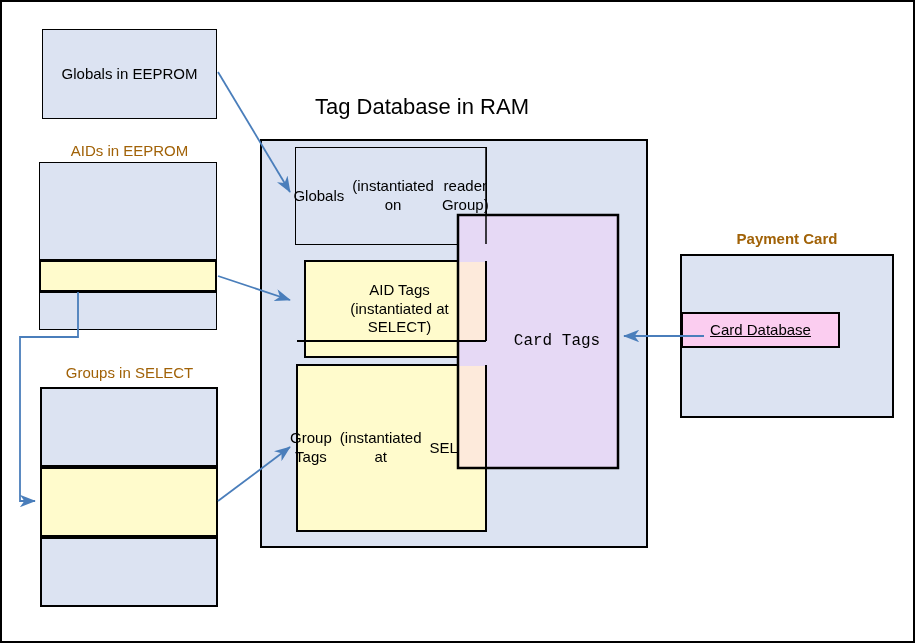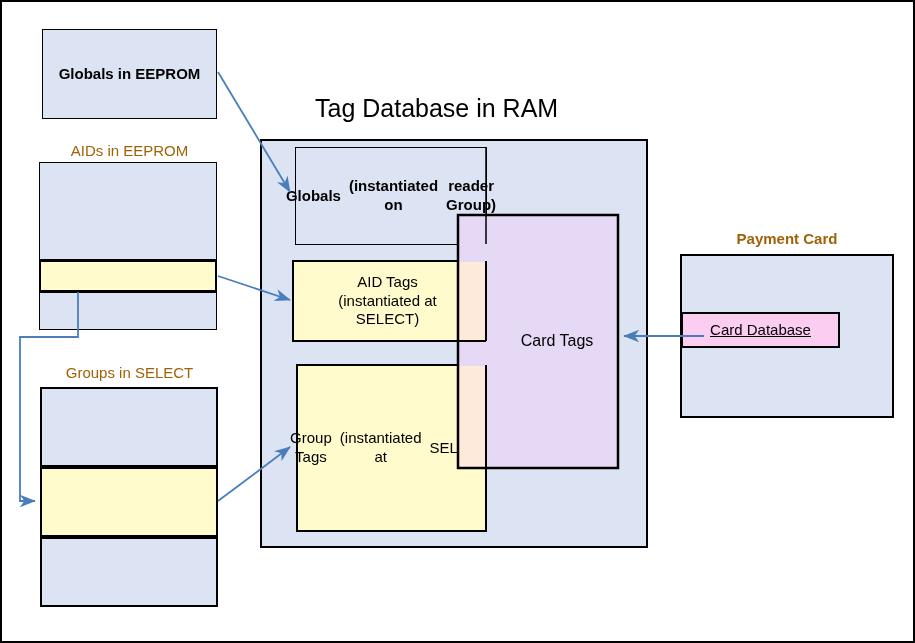--- a/index.html
+++ b/index.html
@@ -35,34 +35,34 @@
 
   .caption {
     position: absolute;
     font-size: 15px;
     color: #a16207;
     white-space: nowrap;
     text-align: center;
   }
   .title-big {
     position: absolute;
-    font-size: 25px;
+    font-size: 22px;
     color: #000000;
     white-space: nowrap;
   }
   .label {
     font-size: 15px;
     line-height: 1.26;
     padding: 0 4px;
   }
   .label-lg {
     font-size: 16px;
   }
   .nb { border: none; }
-  .thin { border-width: 1px; font-weight: bold; }
+  .thin { border-width: 1px; }
   svg.overlay {
     position: absolute;
     left: 0; top: 0;
     width: 915px; height: 643px;
     pointer-events: none;
   }
 </style>
 </head>
 <body>
 
@@ -87,34 +87,34 @@
   <div class="title-big" style="left:313px; top:92px;">Tag Database in RAM</div>
 
   <div class="box fill-blue" style="left:258px; top:137px; width:388px; height:409px;"></div>
 
   <div class="box fill-blue thin" style="left:293px; top:145px; width:192px; height:98px; flex-direction:row;">
     <span class="label">Globals</span>
     <span class="label">(instantiated on</span>
     <span class="label">reader Group)</span>
   </div>
 
-  <div class="box fill-yellow" style="left:290px; top:258px; width:191px; height:82px; flex-direction:column;">
+  <div class="box fill-yellow" style="left:302px; top:258px; width:191px; height:98px; flex-direction:column;">
     <span class="label">AID Tags</span>
     <span class="label">(instantiated at</span>
     <span class="label">SELECT)</span>
   </div>
 
   <div class="box fill-yellow" style="left:294px; top:362px; width:191px; height:168px; flex-direction:row;">
     <span class="label">Group Tags</span>
     <span class="label">(instantiated at</span>
     <span class="label">SELECT)</span>
   </div>
 
   <div class="box fill-purple" style="left:455px; top:212px; width:162px; height:255px;">
-    <span class="label label-lg" style="margin-left:38px;">Card Tags</span>
+    <span class="label label-lg" style="margin-left:38px;font-family:Liberation Mono, monospace;">Card Tags</span>
   </div>
 
   <div class="box fill-peach nb" style="left:457px; top:260px; width:26px; height:78px;"></div>
   <div class="box fill-peach nb" style="left:457px; top:364px; width:26px; height:101px;"></div>
 
   <svg class="overlay">
 
     <line x1="484" y1="146" x2="484" y2="242" stroke="#000" stroke-width="1.5"></line>
 
     <line x1="484" y1="259" x2="484" y2="339" stroke="#000" stroke-width="2"></line>

